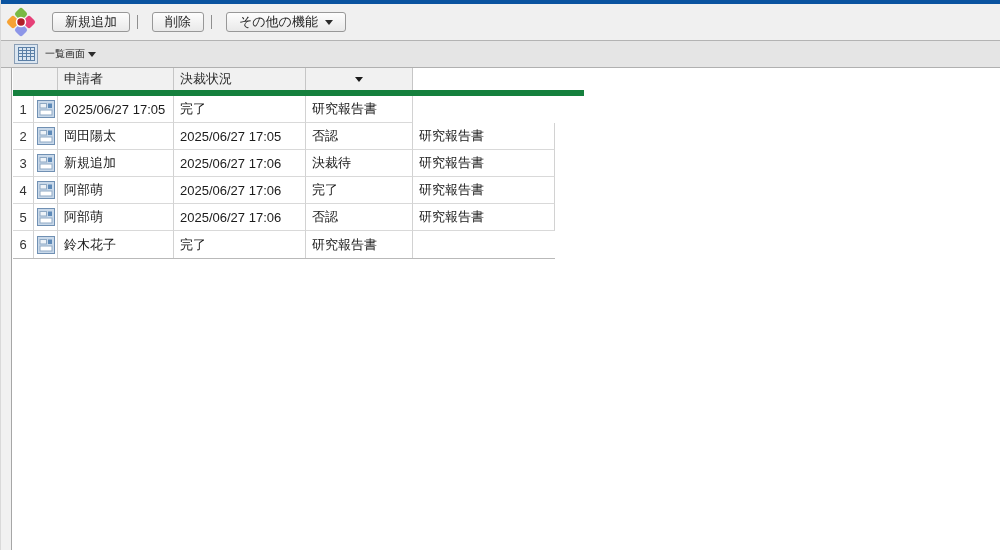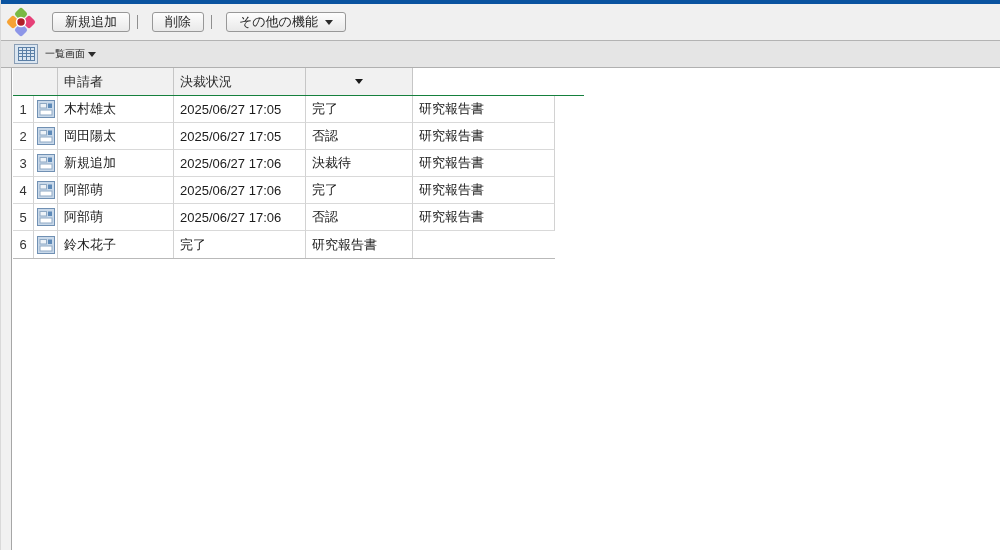--- a/index.html
+++ b/index.html
@@ -25,21 +25,21 @@
   .view-icon { width:24px; height:20px; margin-right:7px; display:flex; align-items:center; }
   .view-selector { display:flex; align-items:center; cursor:pointer; }
   .view-selector .label { font-size:10px; color:#1b1b1b; }
   .view-selector .caret { margin-left:3px; border-left-width:4px; border-right-width:4px; border-top-width:5px; }
 
   .content { position:absolute; top:68px; left:0; width:100%; height:482px; background:#fff; }
   .gutter { position:absolute; top:0; left:0; width:11px; height:100%; background:#f1f1f1; border-right:1px solid #a6a6a6; }
 
   .rtable { position:absolute; top:0; left:12px; }
   .thead { display:grid; grid-template-columns:21px 24px 116px 132px 107px 142px 29px; height:28px;
-           border-bottom:1px solid #15803d; }
+           border-bottom:6px solid #15803d; }
   .hcell { background:#f1f1f1; border-right:1px solid #c6c6c6; display:flex; align-items:center;
            padding:0 6px; font-size:13px; color:#2e2e2e; }
   .hcell.blank { grid-column:1 / 3; }
   .hcell.hdrop { justify-content:center; padding:0; cursor:pointer; }
   .hcell.hdrop .caret { border-top-color:#1b1b1b; }
 
   .tbody { border-bottom:1px solid #b9b9b9; width:542px; }
   .row { display:grid; grid-template-columns:21px 24px 116px 132px 107px 142px; height:27px; background:#fff; }
   .cell { border-right:1px solid #d2d2d2; border-bottom:1px solid #d9d9d9; display:flex; align-items:center;
           padding:0 6px; font-size:13px; color:#1b1b1b; overflow:hidden; white-space:nowrap; }
@@ -110,21 +110,20 @@
           <div class="cell iconc">
             <span class="ric">
               <svg width="18" height="18" viewBox="0 0 18 18">
                   <rect x="0.5" y="0.5" width="17" height="17" fill="#c9d9ea" stroke="#7090b3"></rect>
                   <rect x="3" y="3.5" width="6.5" height="4.5" fill="#eef3f8" stroke="#8fa9c4"></rect>
                   <rect x="11" y="3.5" width="4" height="4.5" fill="#5e8ab8"></rect>
                   <rect x="3" y="10" width="12" height="5" fill="#ffffff" stroke="#8fa9c4"></rect>
                 </svg>
             </span>
           </div>
-          <div class="cell">木村雄太</div>
           <div class="cell">2025/06/27 17:05</div>
           <div class="cell">完了</div>
           <div class="cell">研究報告書</div>
         </div>
 
         <div class="row">
           <div class="cell num">2</div>
           <div class="cell iconc">
             <span class="ric">
               <svg width="18" height="18" viewBox="0 0 18 18">

